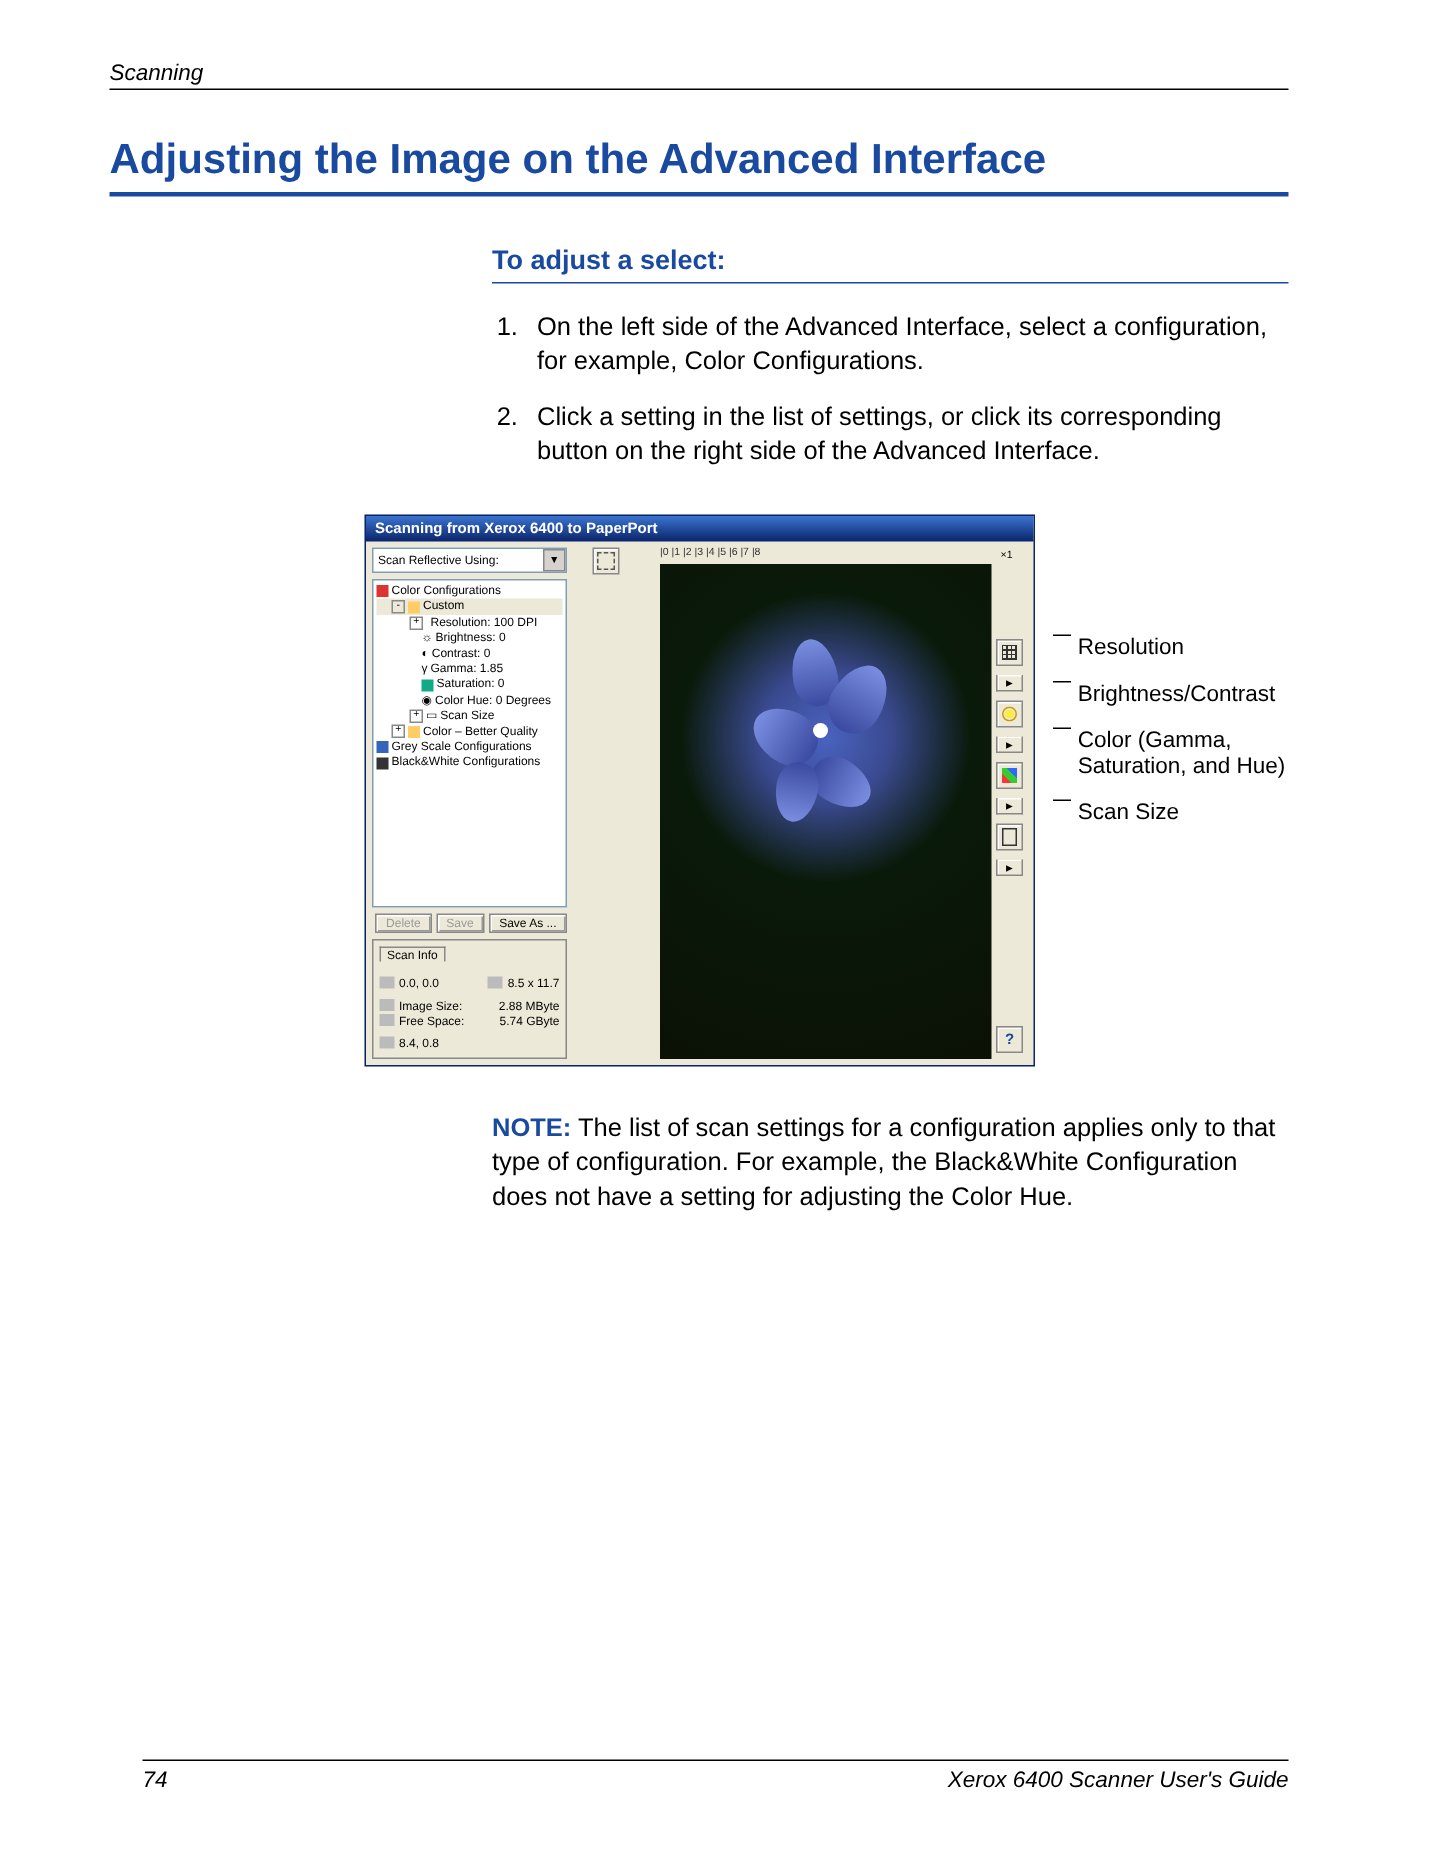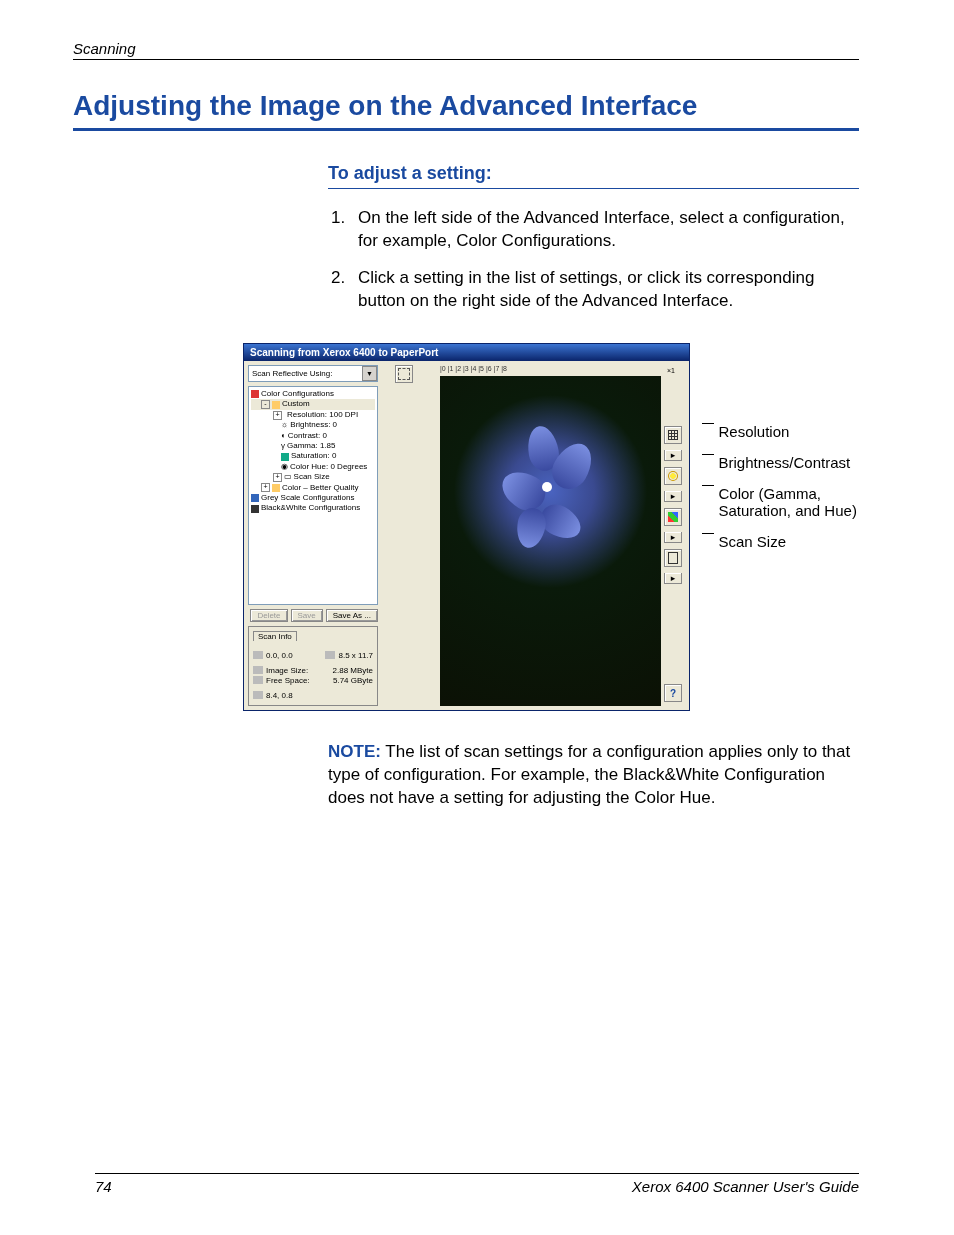--- a/index.html
+++ b/index.html
@@ -192,21 +192,21 @@
 <body>
 
 <div class="page">
 
   <div class="running-header">Scanning</div>
 
   <div class="section-title">Adjusting the Image on the Advanced Interface</div>
 
   <div class="body-col">
 
-    <div class="sub-head">To adjust a setting:</div>
+    <div class="sub-head">To adjust a select:</div>
 
     <ol class="steps">
       <li>On the left side of the Advanced Interface, select a configuration, for example, Color Configurations.</li>
       <li>Click a setting in the list of settings, or click its corresponding button on the right side of the Advanced Interface.</li>
     </ol>
   </div>
 
   <div class="figure-area">
     <div class="win">
       <div class="win-title">Scanning from Xerox 6400 to PaperPort</div>

